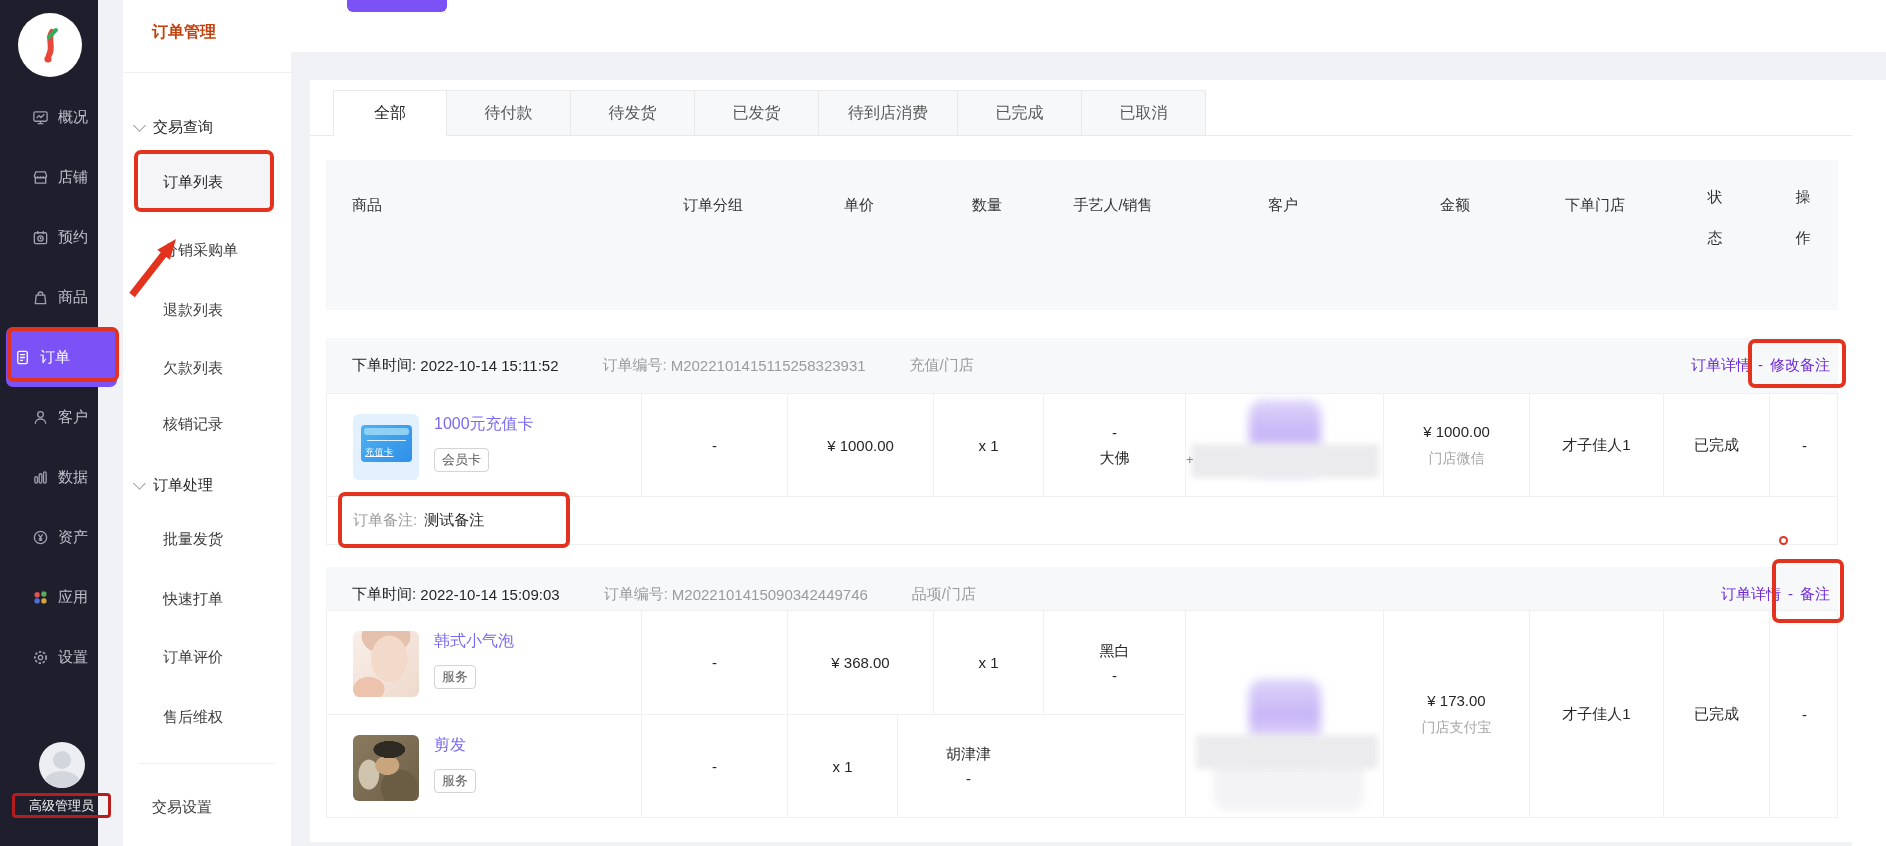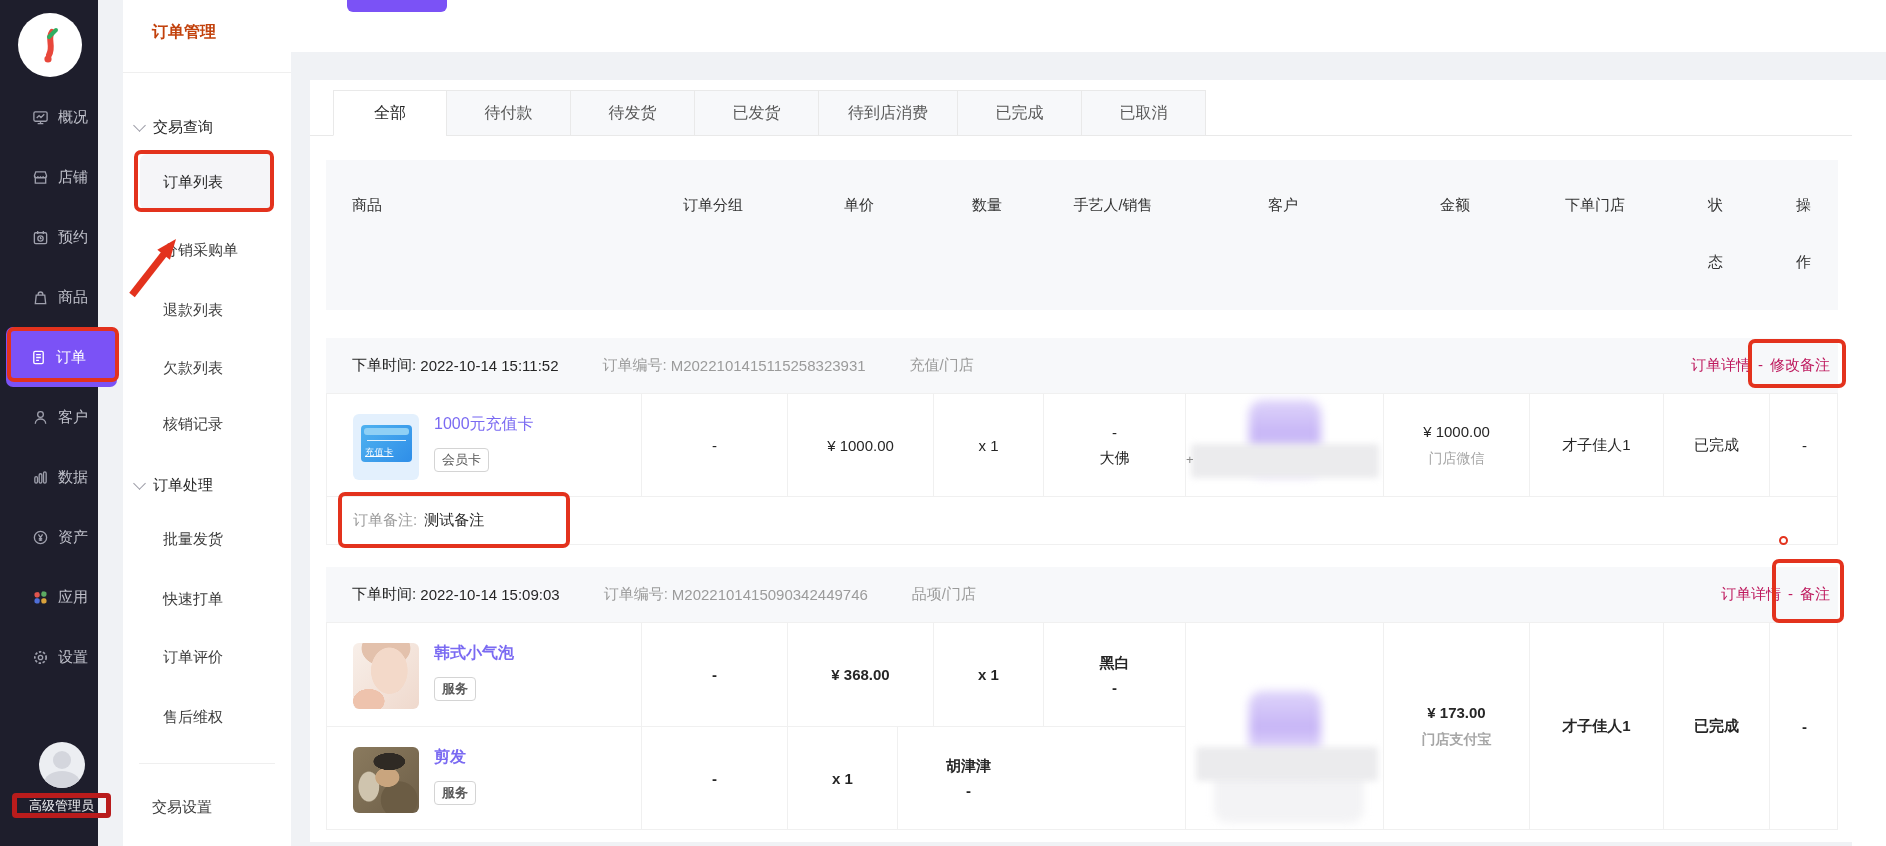--- a/index.html
+++ b/index.html
@@ -10,26 +10,26 @@
     font-family:"Liberation Sans","DejaVu Sans",sans-serif;
     color:#262626; font-size:15px;
   }
   
   .sidebar { position:absolute; left:0; top:0; width:98px; height:846px; background:#1e1e2c; z-index:5; }
   .logo-wrap { position:absolute; left:18px; top:13px; width:64px; height:64px; border-radius:50%; background:#fff; display:flex; align-items:center; justify-content:center; }
   .nav { position:absolute; left:0; top:87px; width:123px; }
   .nav-item { height:60px; display:flex; align-items:center; padding-left:31px; cursor:pointer; }
   .nav-item .nav-icon { width:18px; height:18px; margin-right:9px; display:flex; align-items:center; justify-content:center; }
   .nav-item .nav-label { color:#bfc0ca; font-size:15px; }
-  .nav-item.active { background:#7b52f6; margin:0 6px; width:111px; padding-left:23px; border-radius:7px; }
+  .nav-item.active { background:#7b52f6; margin:0 6px; width:111px; padding-left:7px; border-radius:7px; }
   .nav-item.active .nav-label { color:#fff; }
   .avatar { position:absolute; left:39px; top:742px; width:46px; height:46px; border-radius:50%; background:#eceef2; overflow:hidden; }
   .avatar .head { position:absolute; left:14px; top:9px; width:18px; height:18px; border-radius:50%; background:#d4d6dd; }
   .avatar .body { position:absolute; left:5px; top:29px; width:36px; height:24px; border-radius:50%; background:#d4d6dd; }
-  .role-badge { position:absolute; left:12px; top:793px; width:99px; height:25px; border:5px solid #b91c1c; border-radius:4px; color:#f2f2f4; font-size:13px; display:flex; align-items:center; justify-content:center; }
+  .role-badge { position:absolute; left:12px; top:793px; width:99px; height:25px; border:3px solid #b91c1c; border-radius:4px; color:#f2f2f4; font-size:13px; display:flex; align-items:center; justify-content:center; }
   
   .menu-panel { position:absolute; left:123px; top:0; width:168px; height:846px; background:#fff; z-index:4; }
   .menu-title { position:absolute; left:29px; top:22px; font-size:16px; font-weight:bold; color:#c2410c; }
   .menu-divider { position:absolute; left:0; top:72px; width:168px; height:1px; background:#efefef; }
   .menu-divider2 { position:absolute; left:16px; top:763px; width:136px; height:1px; background:#efefef; }
   .menu-sec { position:absolute; left:12px; height:30px; display:flex; align-items:center; font-size:15px; color:#262626; cursor:pointer; }
   .chev { width:9px; height:9px; border-right:1.6px solid #9a9aa5; border-bottom:1.6px solid #9a9aa5; transform:rotate(45deg); margin-right:9px; margin-top:-4px; }
   .menu-item { position:absolute; left:40px; height:30px; display:flex; align-items:center; font-size:15px; color:#3d3d3d; cursor:pointer; }
   .menu-item.active-pill { left:17px; width:134px; height:56px; padding-left:23px; background:#f5f5f8; border-radius:7px; color:#262626; }
   
@@ -42,30 +42,30 @@
   
   .tabs { position:absolute; left:23px; top:10px; display:flex; height:46px; }
   .tabs-underline { position:absolute; left:0; top:55px; width:1542px; height:1px; background:#e9e9e9; }
   .tab { height:46px; display:flex; align-items:center; justify-content:center; font-size:16px; color:#595959; background:#f7f8fa; border:1px solid #e9e9e9; margin-left:-1px; cursor:pointer; }
   .tab:first-child { margin-left:0; }
   .tab.active { background:#fff; color:#262626; border-bottom-color:#fff; }
   
   .thead { position:absolute; left:16px; top:80px; width:1512px; height:150px; background:#f7f8fa; display:flex; font-size:15px; color:#333; line-height:57px; padding-top:16px; }
   .th { text-align:center; }
   .th.first { text-align:left; padding-left:26px; }
-  .vwrap { display:inline-block; width:1.05em; line-height:57px; word-break:break-all;text-align:right; }
+  .vwrap { display:inline-block; width:1.05em; line-height:41px; word-break:break-all; }
   .c1{width:314px;} .c2{width:146px;} .c3{width:146px;} .c4{width:110px;} .c5{width:142px;}
   .c6{width:198px;} .c7{width:146px;} .c8{width:134px;} .c9{width:106px;} .c10{width:70px;}
   .group-bar { position:absolute; left:16px; width:1512px; height:55px; background:#f7f8fa; display:flex; align-items:center; padding:0 8px 0 26px; }
   .gb-time-label, .gb-time { color:#262626; }
   .gb-no-label, .gb-no, .gb-type { color:#9b9b9b; }
   .gb-no-label { margin-left:44px; }
   .gb-no { margin-left:4px; }
   .gb-type { margin-left:44px; }
-  .gb-links { margin-left:auto; display:flex; gap:7px; color:#be185d;text-align:center; }
+  .gb-links { margin-left:auto; display:flex; gap:7px; color:#6d28d9;text-align:center; }
   .gb-links span { cursor:pointer; }
   .order-rows { position:absolute; left:16px; width:1512px; display:flex; border:1px solid #f0f0f0; background:#fff; }
   .items-col { width:858px; display:flex; flex-direction:column; }
   .item-row { display:flex; height:104px; }
   .item-row + .item-row { border-top:1px solid #f0f0f0; }
   .cell { display:flex; flex-direction:column; align-items:center; justify-content:center; border-left:1px solid #f0f0f0; color:#262626; }
   .cell.no-bl { border-left:none; }
   .prod-cell { flex-direction:row; align-items:flex-start; justify-content:flex-start; padding:20px 0 0 26px; }
   .prod-img { width:66px; height:66px; border-radius:6px; flex:none; position:relative; overflow:hidden; }
   .prod-img.recharge { background:#e3f0fd; }
@@ -365,21 +365,21 @@
     <span class="gb-time">2022-10-14 15:09:03</span>
     <span class="gb-no-label">订单编号:</span>
     <span class="gb-no">M2022101415090342449746</span>
     <span class="gb-type">品项/门店</span>
     <span class="gb-links">
       <span>订单详情</span>
       <span>-</span>
       <span>备注</span>
     </span>
   </div>
-  <div class="order-rows" style="top:542px; height:208px;font-weight:bold;">
+  <div class="order-rows" style="top:530px; height:208px;">
     <div class="items-col">
       <div class="item-row">
         <div class="cell c1 no-bl prod-cell">
           <div class="prod-img beauty"></div>
           <div class="prod-info">
             <span class="prod-name">韩式小气泡</span>
             <span class="prod-tag">服务</span>
           </div>
         </div>
         <div class="cell c2">-</div>

